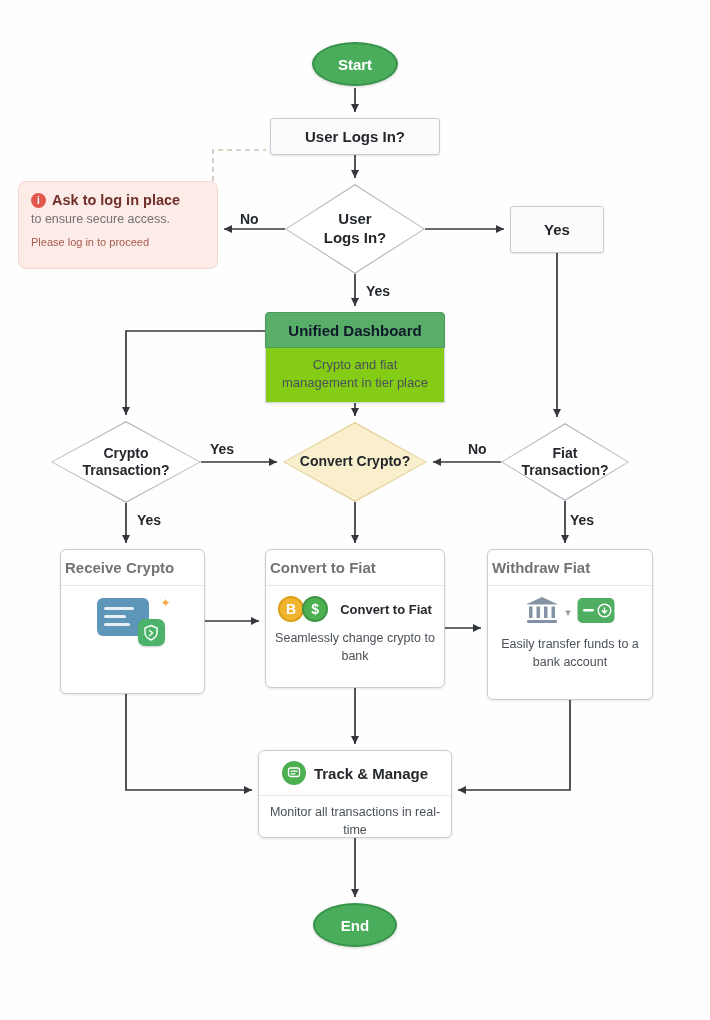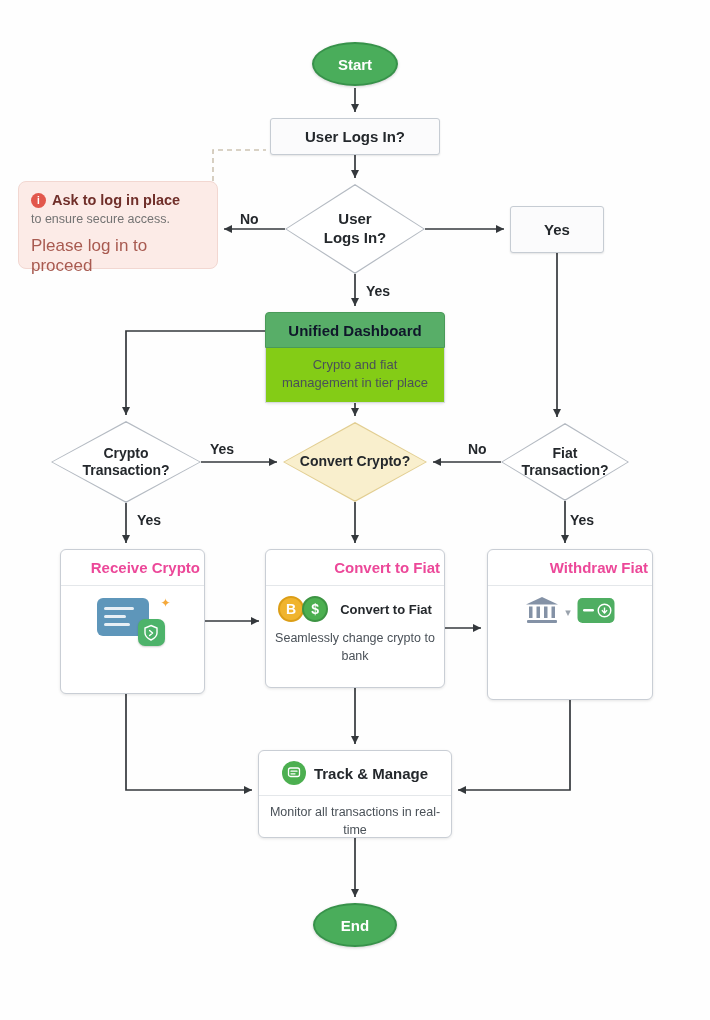--- a/index.html
+++ b/index.html
@@ -33,34 +33,34 @@
 
   
   .note { position:absolute; background:#fcebe7; border:1px solid #f2d7d1; border-radius:8px;
           padding:10px 12px; color:#8c3b33; }
   .note .note-title { font-weight:bold; font-size:14.5px; color:#702f2a; display:flex;
           align-items:center; gap:6px; }
   .note .alert-dot { width:15px; height:15px; border-radius:50%; background:#e2574c; color:#fff;
           font-size:10px; font-weight:bold; display:inline-flex; align-items:center;
           justify-content:center; flex:0 0 auto; }
   .note .note-body { font-size:12.5px; margin-top:4px; color:#737373; }
-  .note .note-footer { font-size:17px; margin-top:10px; color:#a85a50; }
+  .note .note-footer { font-size:11px; margin-top:10px; color:#a85a50; }
 
   
   .dashboard { position:absolute; border-radius:4px; box-shadow:0 1px 3px rgba(0,0,0,.10); }
   .dashboard .dash-header { height:36px; background:#58ae68; border:1px solid #4a9a59;
           border-radius:4px 4px 0 0; color:#0f172a; font-weight:bold; font-size:15px;
           display:flex; align-items:center; justify-content:center; }
   .dashboard .dash-body { background:#84cc16; border:1px solid #d6dadf; border-top:none;
           padding:8px 8px 10px; text-align:center; font-size:13px; color:#4a5158; line-height:1.4; }
 
   
   .card { position:absolute; background:#ffffff; border:1px solid #c9ced5; border-radius:6px;
           box-shadow:0 1px 3px rgba(0,0,0,.10); display:flex; flex-direction:column; }
-  .card .card-title { text-align:right; font-weight:bold; font-size:15px; color:#ec4899;
+  .card .card-title { text-align:left; font-weight:bold; font-size:15px; color:#737373;
           padding:9px 4px; border-bottom:1px solid #e4e7ea; }
   .card .card-icons { display:flex; align-items:center; justify-content:center; gap:6px;
           padding:10px 4px 4px; }
   .card .card-desc { text-align:center; font-size:12.5px; color:#4a5158; line-height:1.4;
           padding:4px 6px 8px; }
 
   
   .coin { width:26px; height:26px; border-radius:50%; display:flex; align-items:center;
           justify-content:center; color:#fff; font-weight:bold; font-size:14px; }
   .coin.gold { background:#f0b42e; border:2px solid #dc9e17; }
@@ -222,20 +222,21 @@
       <span>
         <svg width="38" height="27" viewBox="0 0 38 27">
           <rect x="0.5" y="1" width="37" height="25" rx="5" fill="#4fae62"></rect>
           <rect x="6" y="12" width="11" height="2.4" rx="1.2" fill="#ffffff"></rect>
           <circle cx="27.5" cy="13.5" r="6.3" fill="none" stroke="#ffffff" stroke-width="1.4"></circle>
           <path d="M27.5 10.5 V15" stroke="#ffffff" stroke-width="1.4" fill="none"></path>
           <path d="M25.3 13.6 L27.5 16 L29.7 13.6" stroke="#ffffff" stroke-width="1.4" fill="none" stroke-linecap="round" stroke-linejoin="round"></path>
         </svg>
       </span>
     </div>
+    <div class="card-desc">Easily transfer funds to a bank account</div>
   </div>
 
   <div class="card" style="left:258px; top:750px; width:194px; height:88px;">
     <div class="track-title-row">
       <span class="track-circle">
         <svg width="16" height="16" viewBox="0 0 16 16">
           <rect x="2.5" y="3" width="11" height="8.5" rx="2" fill="none" stroke="#ffffff" stroke-width="1.3"></rect>
           <path d="M5 6.2 H11 M5 8.8 H9" stroke="#ffffff" stroke-width="1.3" stroke-linecap="round"></path>
         </svg>
       </span>

